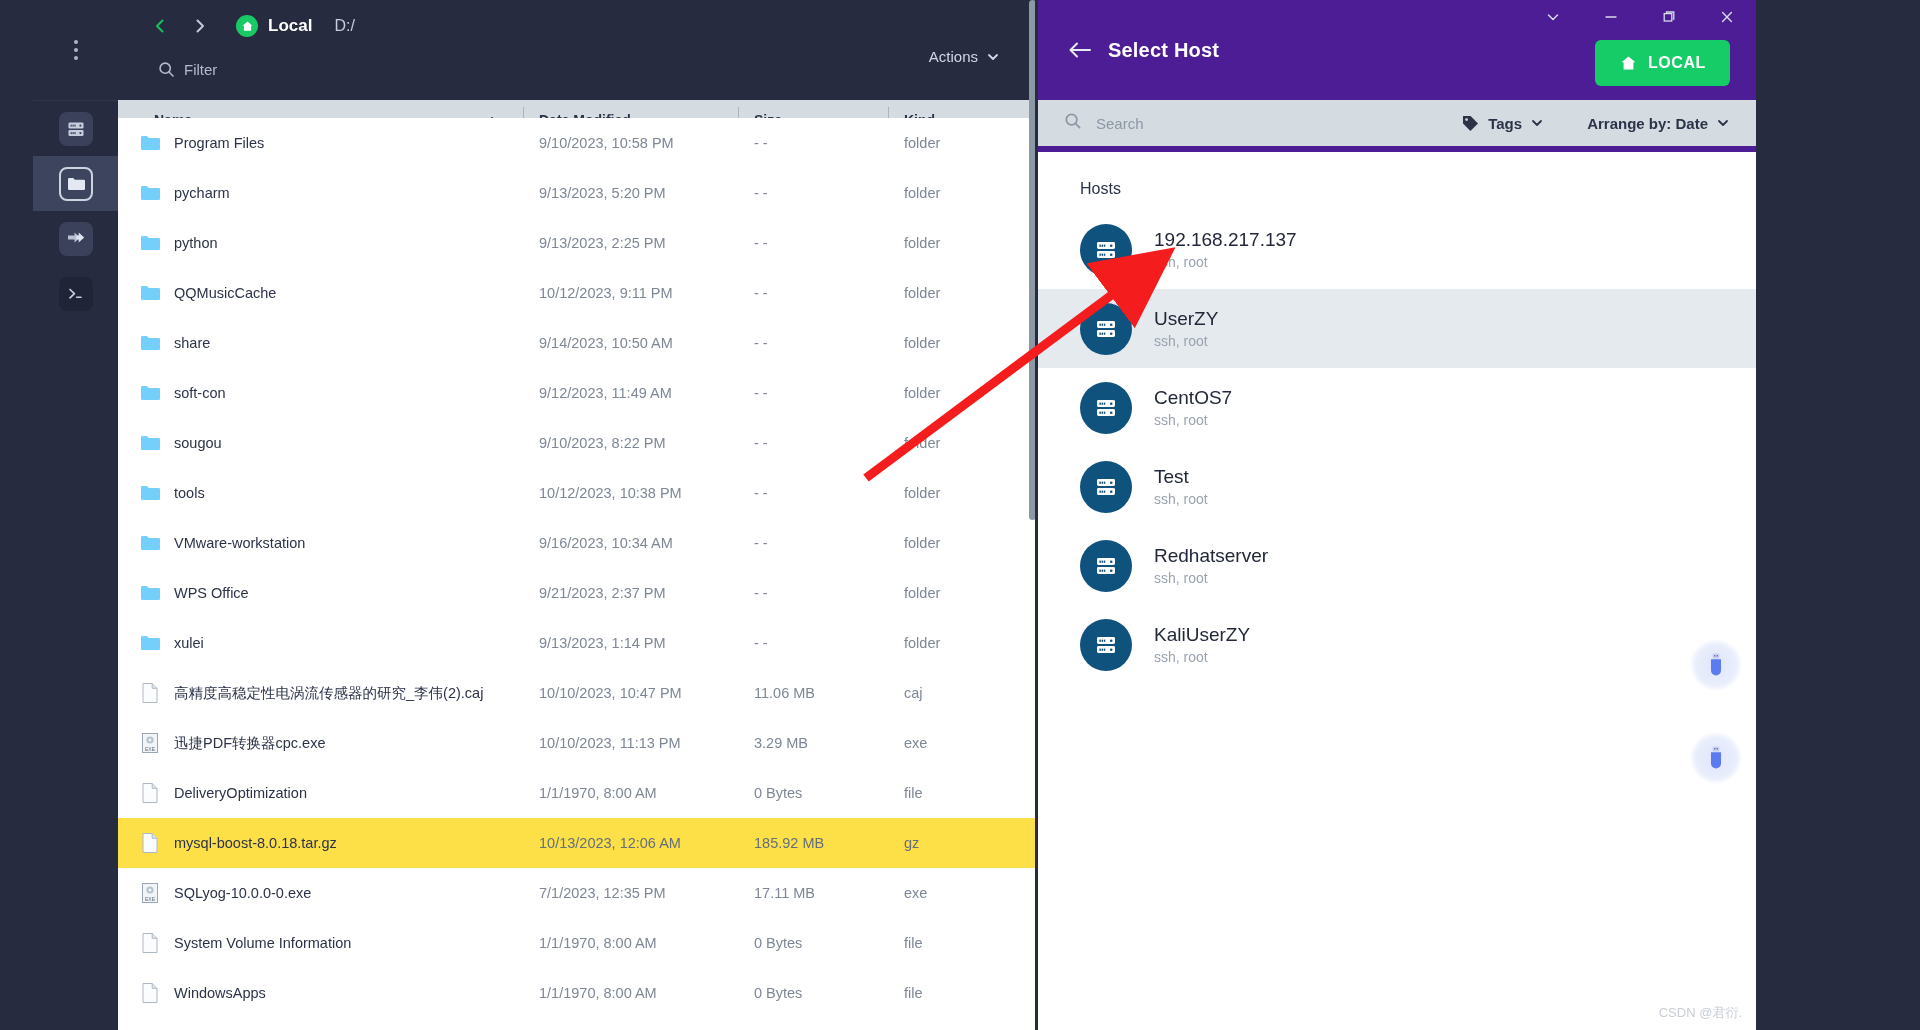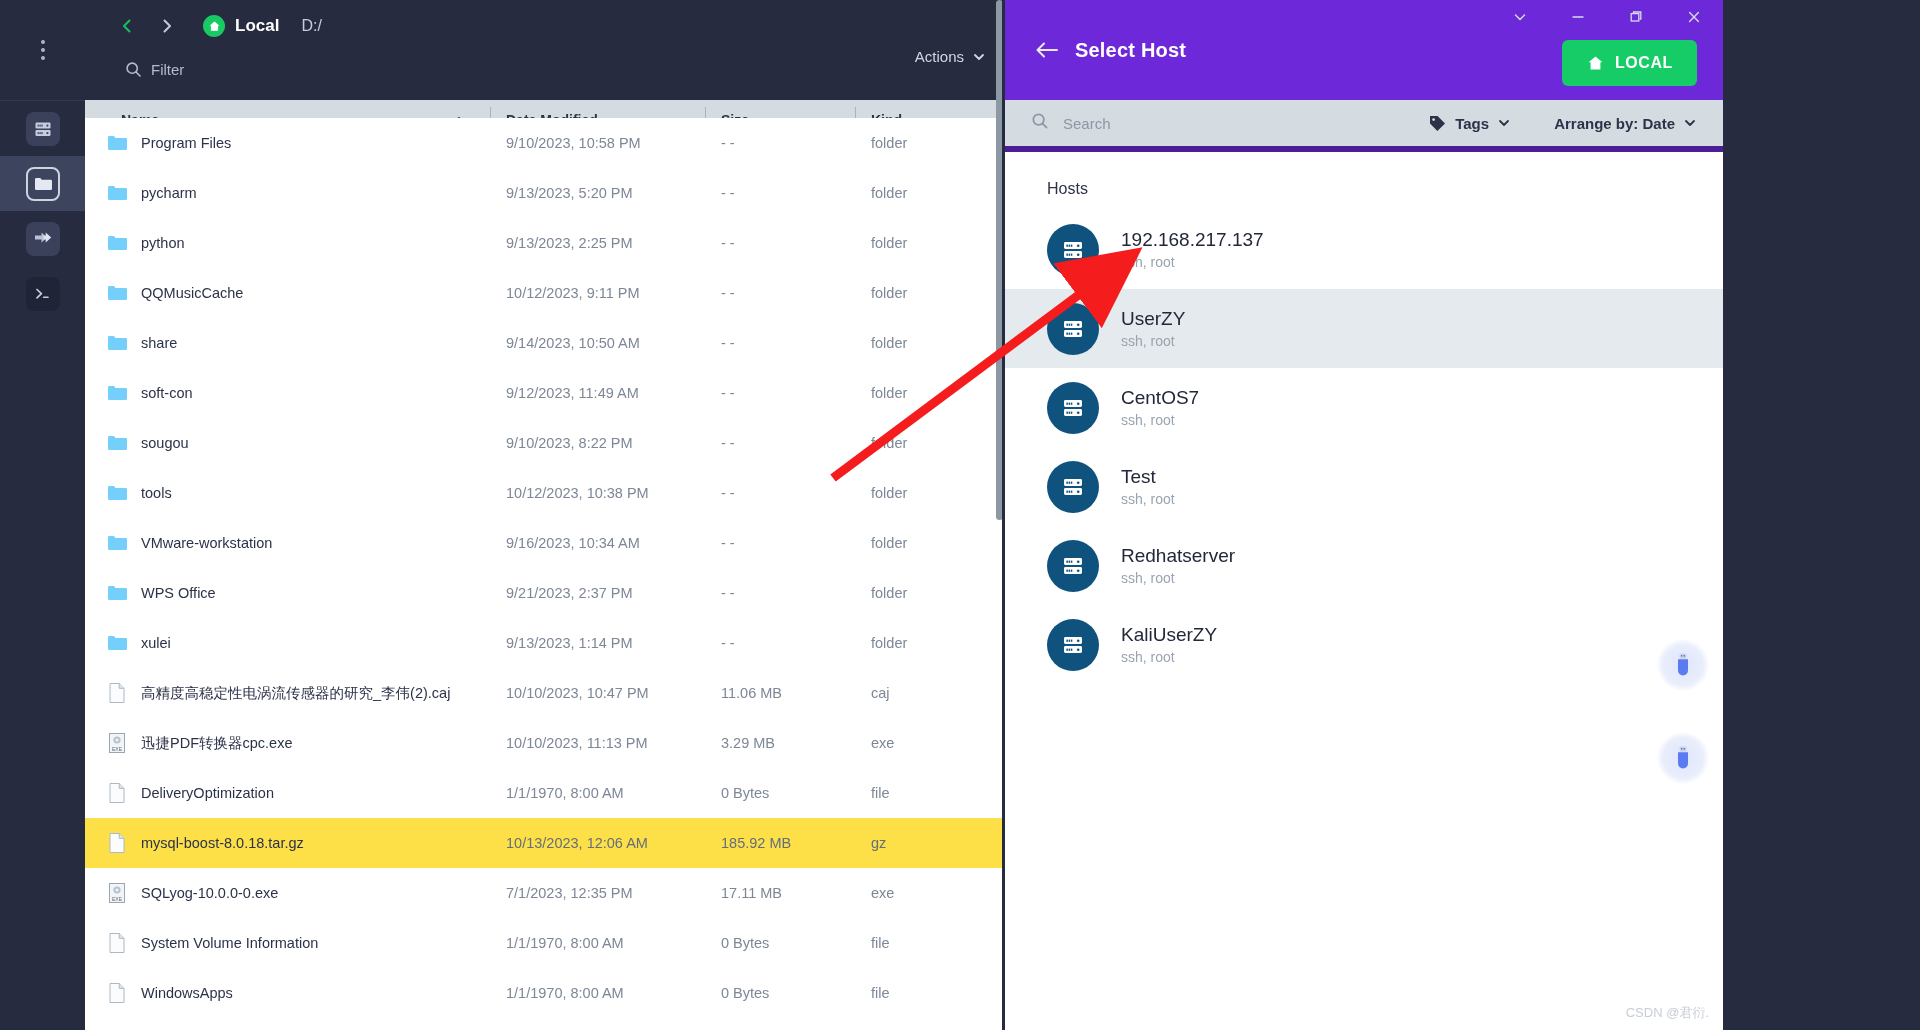--- a/index.html
+++ b/index.html
@@ -2,21 +2,21 @@
 <html><head>
 <meta charset="utf-8">
 <style>
   * { box-sizing: border-box; margin: 0; padding: 0; }
   html, body {
     width: 1920px; height: 1030px;
     overflow: hidden;
     font-family: "Liberation Sans", sans-serif;
     background: #262b40;
   }
-  .app { position: relative; width: 1723px; height: 1030px; display: flex; }
+  .app { position: relative; width: 1723px; height: 1030px; display: flex; margin-left: 33px; }
 
   
   .rail {
     width: 85px; height: 1030px;
     background: #262b40;
     display: flex; flex-direction: column; align-items: center;
     flex: 0 0 85px;
   }
   .rail-top { height: 100px; width: 100%; display: flex; align-items: center; justify-content: center; }
   .dots { display: flex; flex-direction: column; gap: 4px; align-items: center; }
@@ -56,21 +56,21 @@
   .home-dot {
     width: 22px; height: 22px; border-radius: 50%; background: #18c964;
     display: flex; align-items: center; justify-content: center; margin-left: 16px; margin-right: 10px;
   }
   .crumb-local { font-size: 17px; font-weight: bold; color: #ffffff; }
   .crumb-path { font-size: 16px; color: #c6ccdb; margin-left: 22px; }
   .filter-row { display: flex; align-items: center; height: 34px; padding-left: 18px; }
   .filter-row .mag { margin-right: 9px; display:flex; }
   .filter-txt { font-size: 15px; color: #b4bbcd; }
   .actions {
-    position: absolute; right: 19px; top: 48px;
+    position: absolute; right: 38px; top: 48px;
     display: flex; align-items: center; gap: 8px; cursor: pointer;
     font-size: 15px; color: #d2d7e4;
   }
 
   
   .thead {
     height: 40px; background: #d4dce1; display: flex; align-items: center;
     flex: 0 0 40px; color: #2c3349; font-size: 14px; font-weight: bold;
     border-bottom: 1px solid #c3ccd3;
   }
@@ -109,21 +109,21 @@
   .panel-divider {
     position: absolute; top: 0; right: 0; width: 3px; height: 1030px; background: #262b40;
   }
 
   
   .hostpanel {
     flex: 1 1 auto; height: 1030px; background: #fff; position: relative;
     display: flex; flex-direction: column;
   }
   .host-topbar {
-    height: 100px; flex: 0 0 100px; background: #6d28d9; position: relative;
+    height: 100px; flex: 0 0 100px; background: #4c1d95; position: relative;
     display: flex; align-items: center; padding-left: 24px;
   }
   .back-arrow { width: 36px; height: 36px; display:flex; align-items:center; justify-content:center; cursor: pointer; }
   .host-title { font-size: 20px; font-weight: bold; color: #fff; margin-left: 10px; letter-spacing: .2px; }
   .win-ctrls {
     position: absolute; top: 0; right: 0; height: 34px; display: flex; align-items: center;
   }
   .win-btn { width: 58px; height: 34px; display:flex; align-items:center; justify-content:center; cursor: pointer; }
   .local-btn {
     position: absolute; right: 26px; top: 40px;

